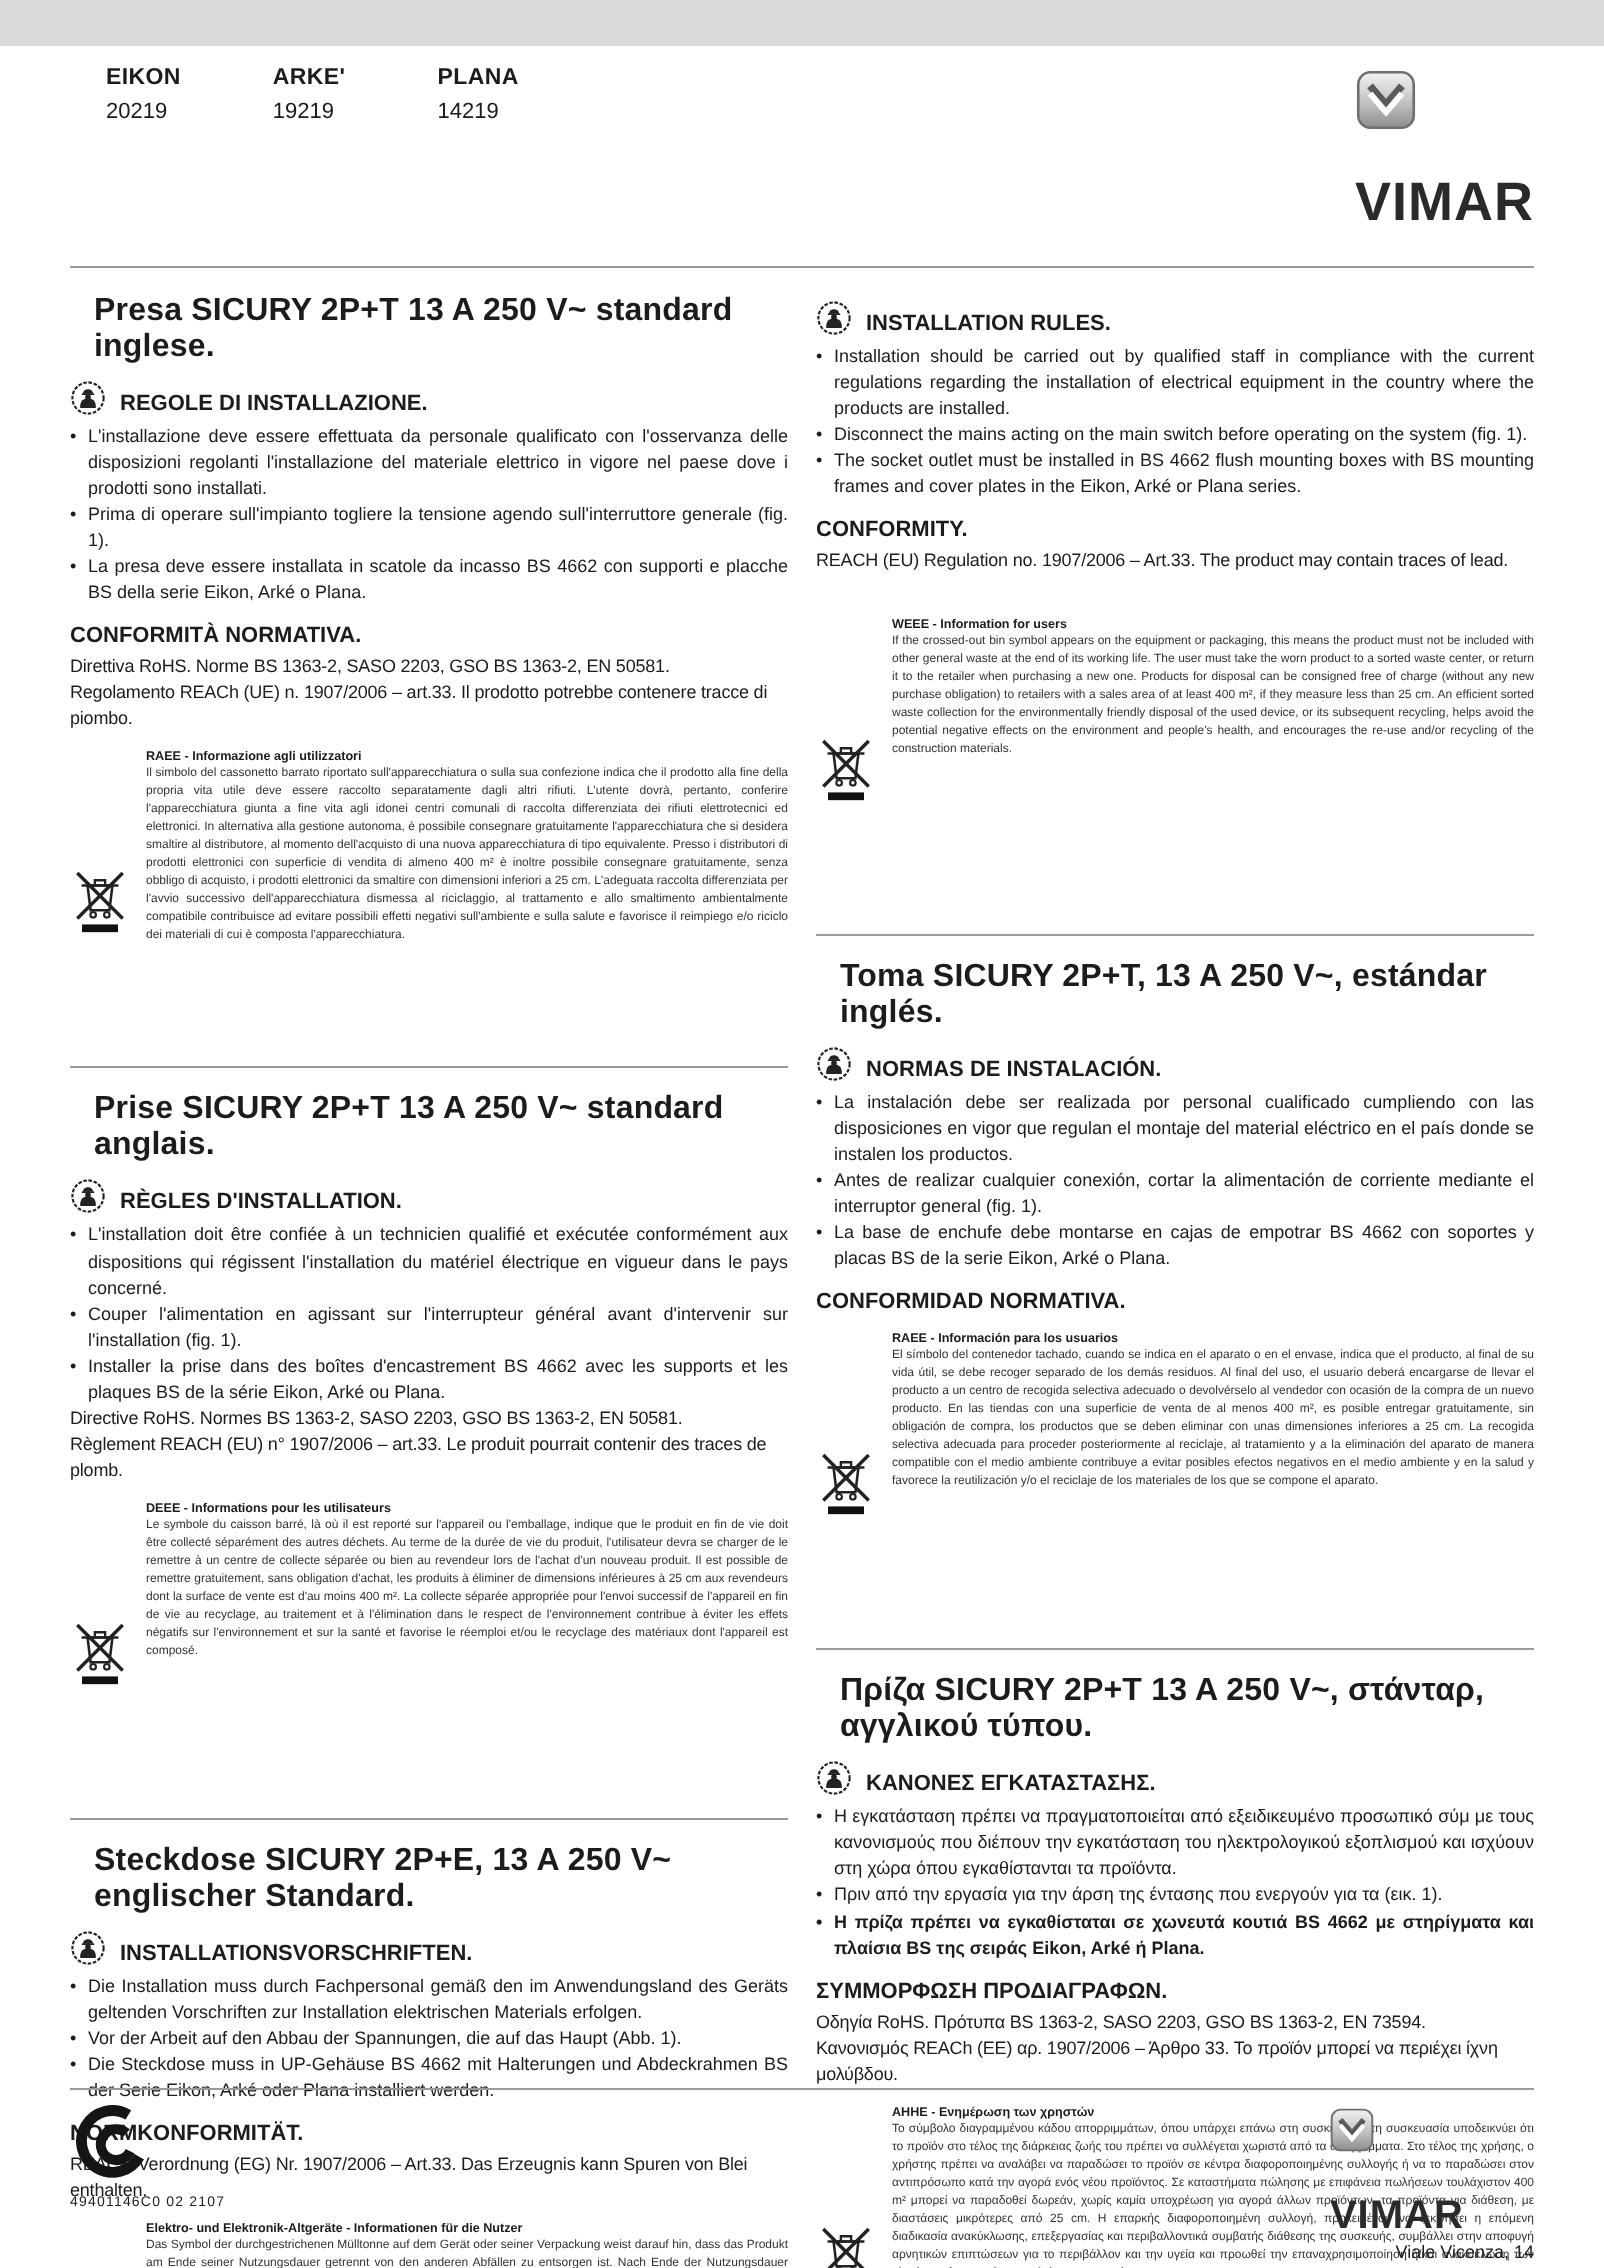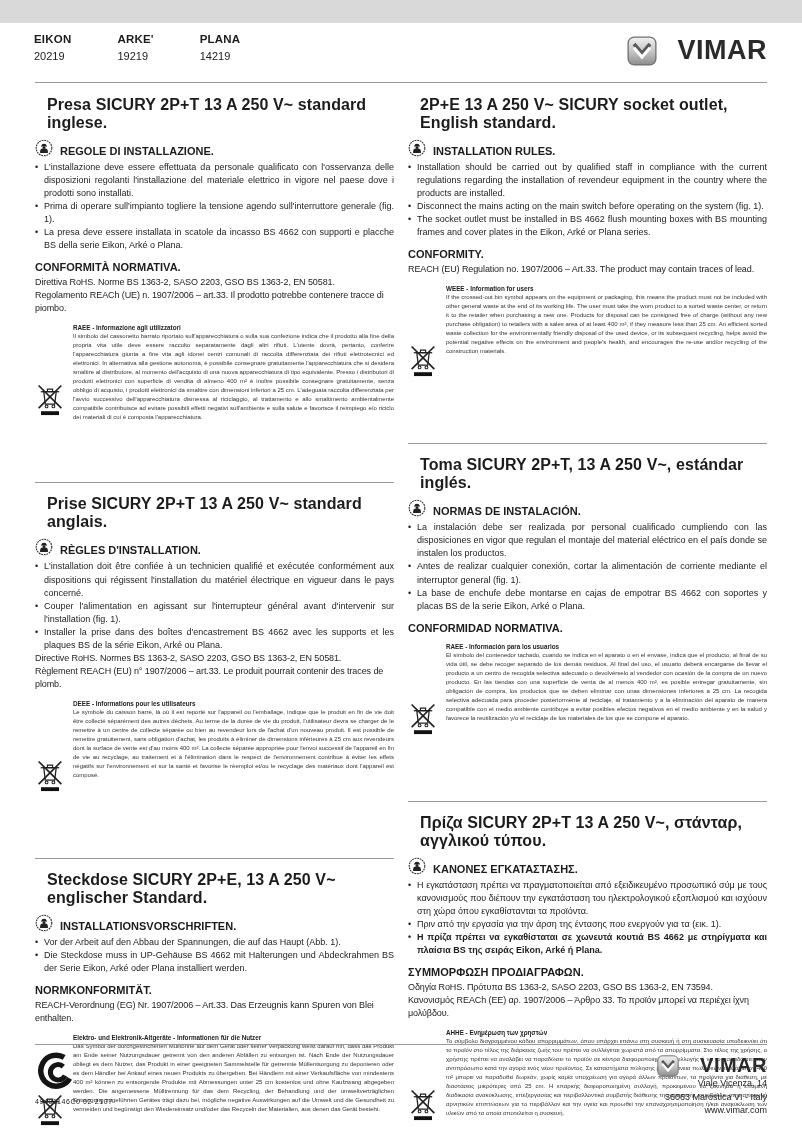--- a/index.html
+++ b/index.html
@@ -1,25 +1,25 @@
 <!DOCTYPE html>
 <html><head>
 <meta charset="utf-8">
 <style>
   * { box-sizing: border-box; margin: 0; padding: 0; }
   html,body { background:#e8e8e8; }
   body { font-family:"Liberation Sans","DejaVu Sans",sans-serif; color:#1c1c1c; }
   .page { position:relative; width:802px; height:1134px; background:#ffffff; margin:0 auto; overflow:hidden; }
   .top-band { height:23px; background:#d9d9d9; }
 
-  header.doc-header { display:flex; justify-content:space-between; align-items:flex-start; padding:10px 35px 0 34px; }
+  header.doc-header { display:flex; justify-content:space-between; align-items:flex-start; padding:10px 35px 0 53px; }
   .products { display:flex; gap:46px; }
   .product .p-name { font-weight:bold; font-size:11.5px; letter-spacing:.2px; }
   .product .p-code { font-size:11px; margin-top:5px; }
-  .brand-logo { display:flex; align-items:flex-end; gap:21px; margin-top:2px; }
+  .brand-logo { display:flex; align-items:flex-start; gap:21px; margin-top:2px;flex-direction:column; }
   .brand-text { font-weight:bold; font-size:27px; letter-spacing:.5px; color:#2a2a2a; }
   .brand-text.small { font-size:20px; }
   .rule { border:none; border-top:1.2px solid #9a9a9a; }
   .header-rule { margin:16px 35px 0 35px; }
 
   .columns { display:flex; gap:14px; padding:13px 35px 0 35px; }
   .col { flex:1 1 0; min-width:0; }
 
   section.lang { min-height:150px; }
   section.lang.row3 { min-height:146px; }
@@ -182,20 +182,21 @@
 
       <section class="lang row3">
         <h2 class="sec-title">Steckdose SICURY 2P+E, 13 A 250 V~ englischer Standard.</h2>
         <div class="rules-head">
           <svg class="installer">
               <use href="#sym-installer"></use>
             </svg>
           <h3>INSTALLATIONSVORSCHRIFTEN.</h3>
         </div>
         <ul class="bullets">
+          <li>Die Installation muss durch Fachpersonal gemäß den im Anwendungsland des Geräts geltenden Vorschriften zur Installation elektrischen Materials erfolgen.</li>
           <li>Vor der Arbeit auf den Abbau der Spannungen, die auf das Haupt (Abb. 1).</li>
           <li>Die Steckdose muss in UP-Gehäuse BS 4662 mit Halterungen und Abdeckrahmen BS der Serie Eikon, Arké oder Plana installiert werden.</li>
         </ul>
         <h3 class="conf-head">NORMKONFORMITÄT.</h3>
         <p class="conf-line">REACH-Verordnung (EG) Nr. 1907/2006 – Art.33. Das Erzeugnis kann Spuren von Blei enthalten.</p>
       </section>
 
       <div class="weee h3x">
         <svg class="weee-icon">
             <use href="#sym-weee"></use>
@@ -203,29 +204,28 @@
         <div class="weee-text">
           <div class="weee-head">Elektro- und Elektronik-Altgeräte - Informationen für die Nutzer</div>
           <div class="weee-body">Das Symbol der durchgestrichenen Mülltonne auf dem Gerät oder seiner Verpackung weist darauf hin, dass das Produkt am Ende seiner Nutzungsdauer getrennt von den anderen Abfällen zu entsorgen ist. Nach Ende der Nutzungsdauer obliegt es dem Nutzer, das Produkt in einer geeigneten Sammelstelle für getrennte Müllentsorgung zu deponieren oder es dem Händler bei Ankauf eines neuen Produkts zu übergeben. Bei Händlern mit einer Verkaufsfläche von mindestens 400 m² können zu entsorgende Produkte mit Abmessungen unter 25 cm kostenlos und ohne Kaufzwang abgegeben werden. Die angemessene Mülltrennung für das dem Recycling, der Behandlung und der umweltverträglichen Entsorgung zugeführten Gerätes trägt dazu bei, mögliche negative Auswirkungen auf die Umwelt und die Gesundheit zu vermeiden und begünstigt den Wiedereinsatz und/oder das Recyceln der Materialien, aus denen das Gerät besteht.</div>
         </div>
       </div>
     </div>
 
     <div class="col">
 
       <section class="lang">
-        <h2 class="sec-title">2P+E 13 A 250 V~ SICURY socket outlet, English standard.</h2>
         <div class="rules-head">
           <svg class="installer">
               <use href="#sym-installer"></use>
             </svg>
           <h3>INSTALLATION RULES.</h3>
         </div>
         <ul class="bullets">
-          <li>Installation should be carried out by qualified staff in compliance with the current regulations regarding the installation of revendeur equipment in the country where the products are installed.</li>
+          <li>Installation should be carried out by qualified staff in compliance with the current regulations regarding the installation of electrical equipment in the country where the products are installed.</li>
           <li>Disconnect the mains acting on the main switch before operating on the system (fig. 1).</li>
           <li>The socket outlet must be installed in BS 4662 flush mounting boxes with BS mounting frames and cover plates in the Eikon, Arké or Plana series.</li>
         </ul>
         <h3 class="conf-head">CONFORMITY.</h3>
         <p class="conf-line">REACH (EU) Regulation no. 1907/2006 – Art.33. The product may contain traces of lead.</p>
       </section>
 
       <div class="weee">
         <svg class="weee-icon">
             <use href="#sym-weee"></use>

